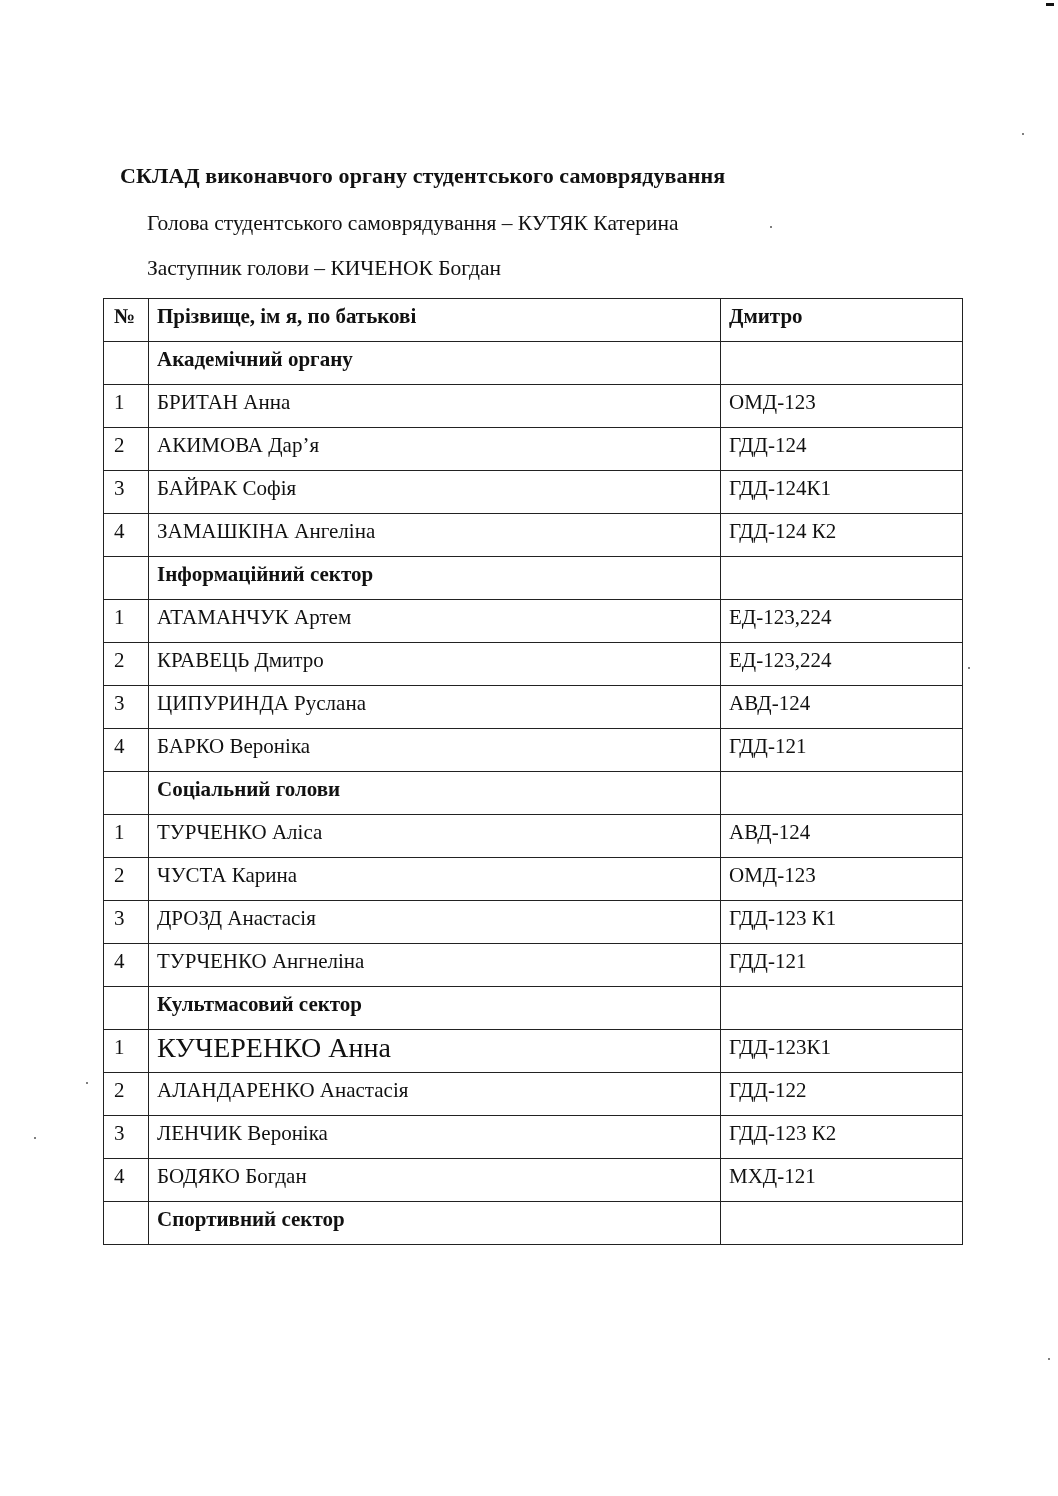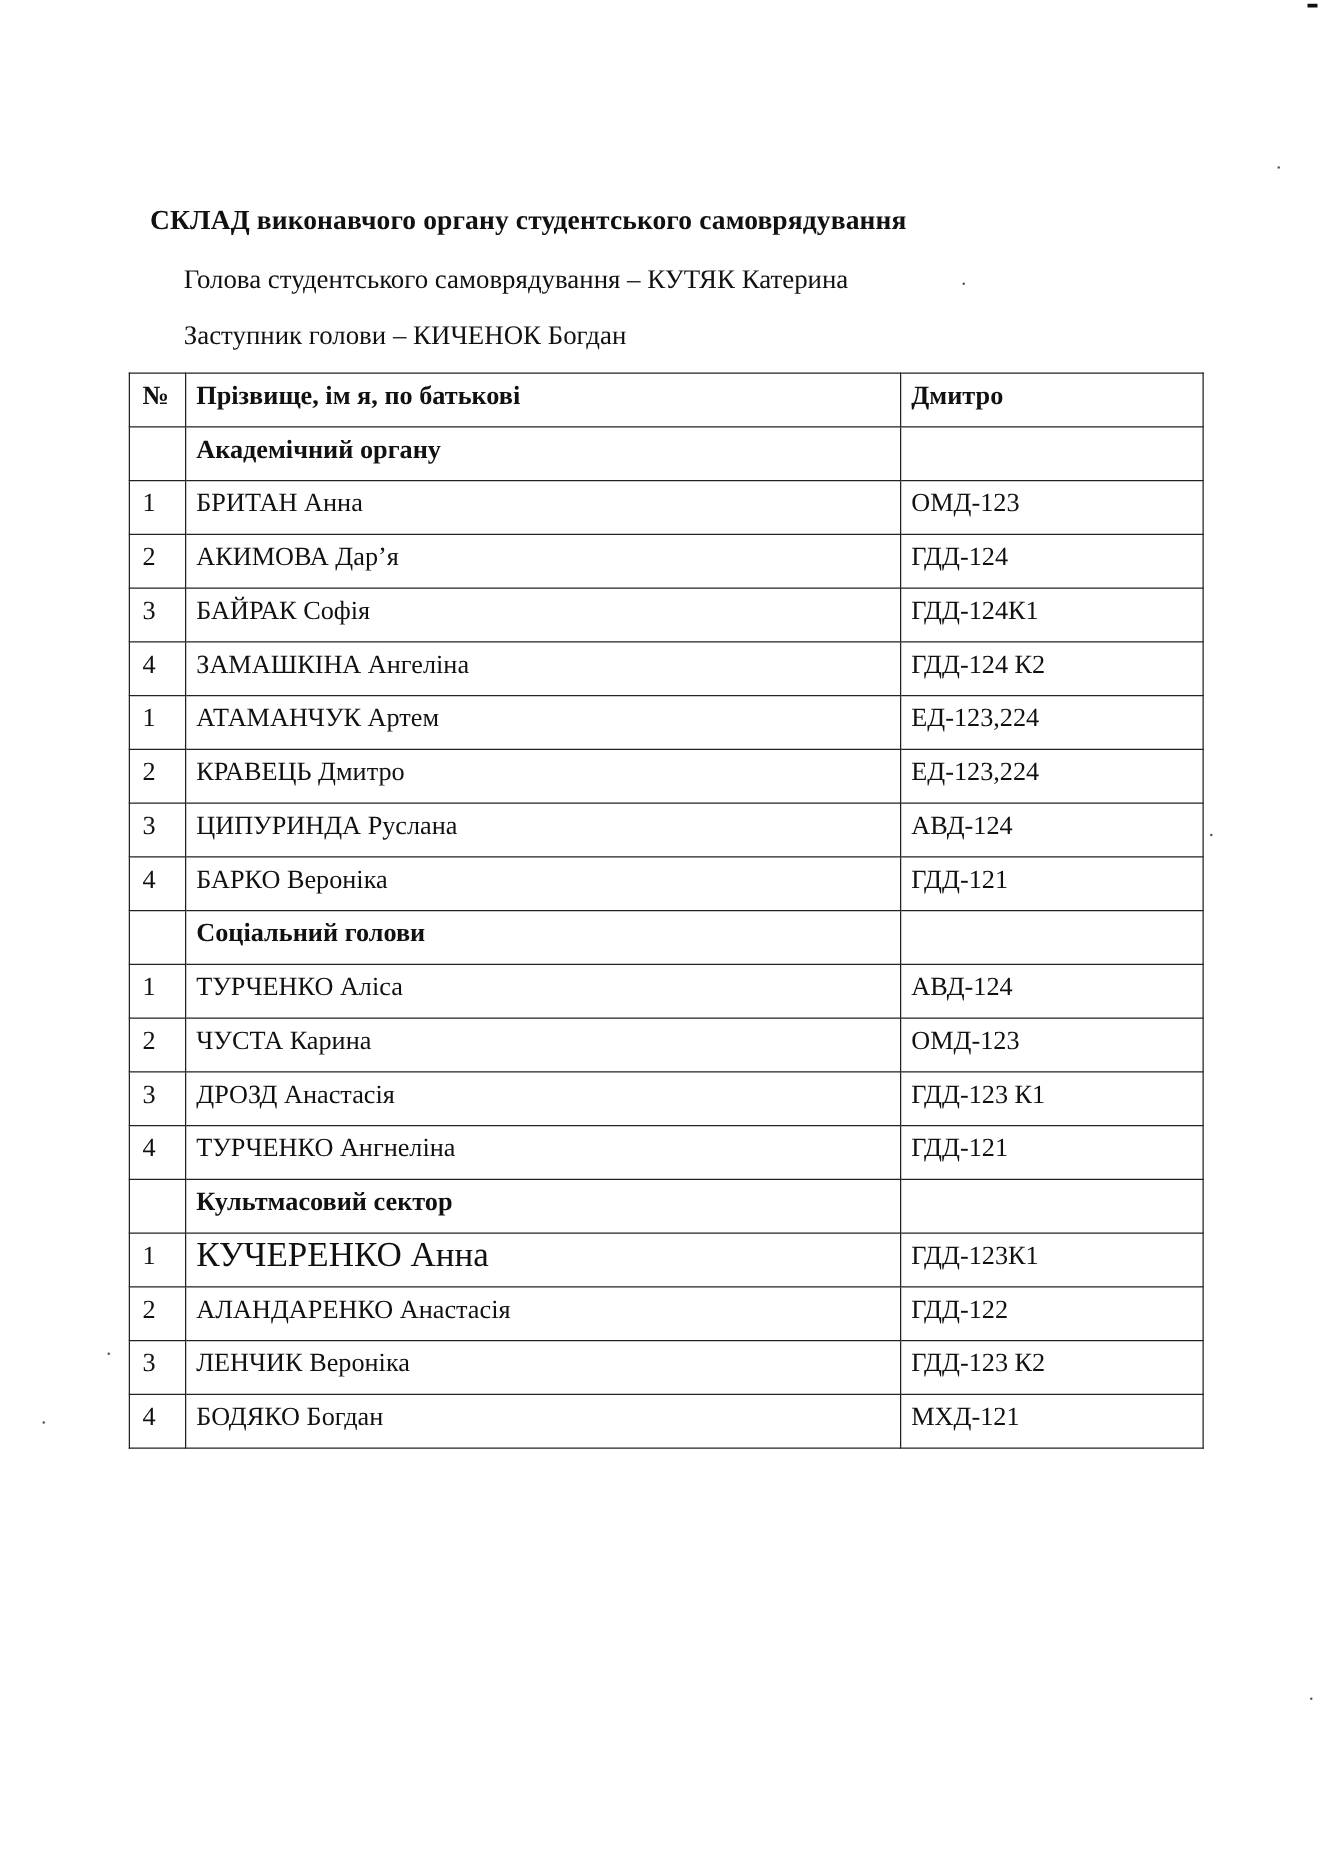--- a/index.html
+++ b/index.html
@@ -124,20 +124,25 @@
       <tr class="member">
         <td class="num">3</td>
         <td class="name">БАЙРАК Софія</td>
         <td class="group">ГДД-124К1</td>
       </tr>
       <tr class="member">
         <td class="num">4</td>
         <td class="name">ЗАМАШКІНА Ангеліна</td>
         <td class="group">ГДД-124 К2</td>
       </tr>
+      <tr class="sector">
+        <td class="num"></td>
+        <td class="name">Інформаційний сектор</td>
+        <td class="group"></td>
+      </tr>
       <tr class="member">
         <td class="num">1</td>
         <td class="name">АТАМАНЧУК Артем</td>
         <td class="group">ЕД-123,224</td>
       </tr>
       <tr class="member">
         <td class="num">2</td>
         <td class="name">КРАВЕЦЬ Дмитро</td>
         <td class="group">ЕД-123,224</td>
       </tr>
@@ -194,14 +199,19 @@
       <tr class="member">
         <td class="num">3</td>
         <td class="name">ЛЕНЧИК Вероніка</td>
         <td class="group">ГДД-123 К2</td>
       </tr>
       <tr class="member">
         <td class="num">4</td>
         <td class="name">БОДЯКО Богдан</td>
         <td class="group">МХД-121</td>
       </tr>
+      <tr class="sector">
+        <td class="num"></td>
+        <td class="name">Спортивний сектор</td>
+        <td class="group"></td>
+      </tr>
     </tbody>
 </table>
 
 </body></html>

